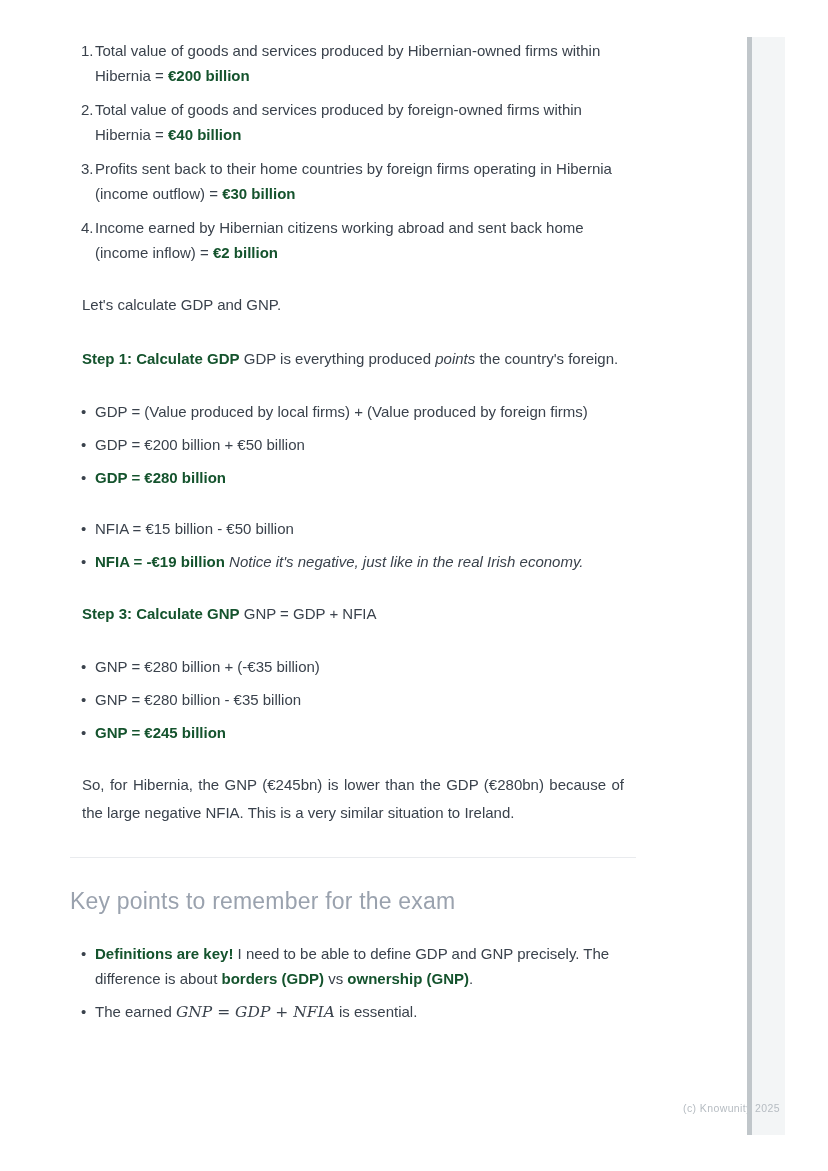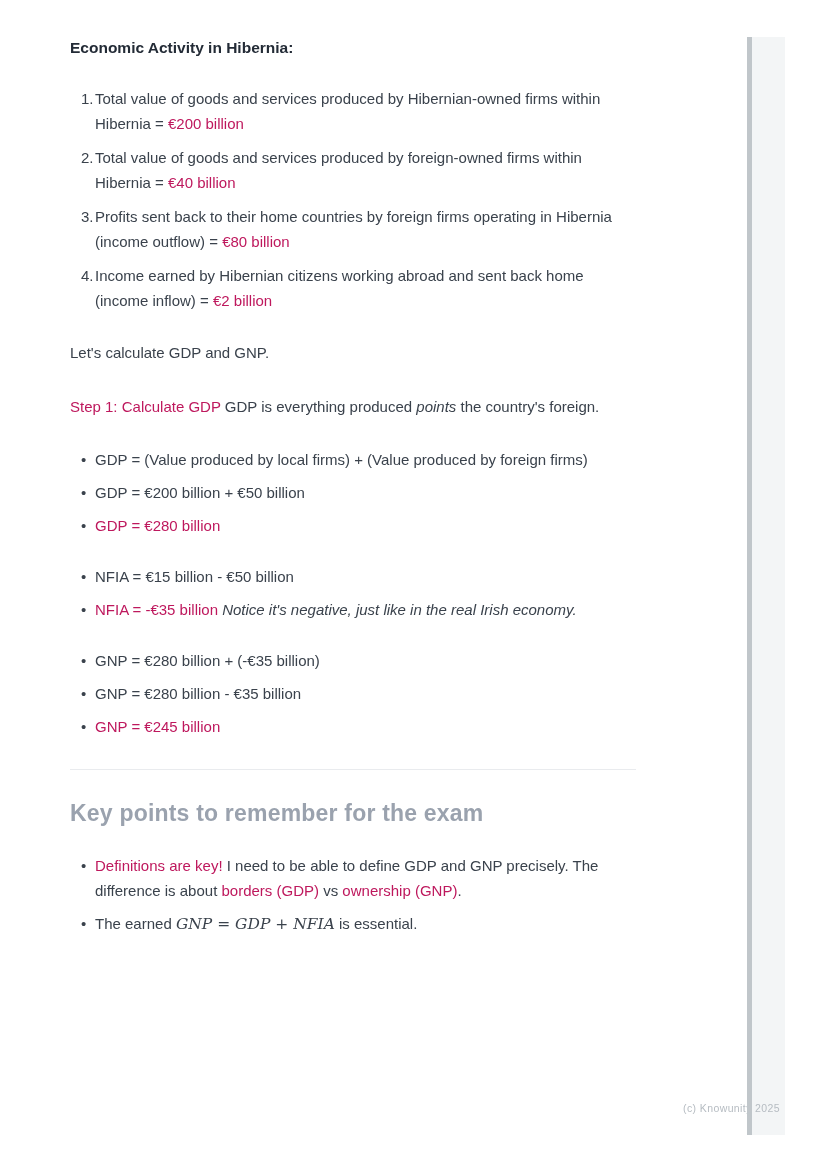--- a/index.html
+++ b/index.html
@@ -18,43 +18,43 @@
   }
 
   .doc-title {
     font-size: 15.5px;
     font-weight: bold;
     color: #232b36;
     line-height: 20px;
     margin-bottom: 28px;
   }
 
-  b, strong { font-weight: normal; color: #be185d; }
+  b, strong { font-weight: bold; color: #14532d; }
 
   ol.num-list { list-style: none; padding-left: 11px; margin: 0 0 26px 0; }
   ol.num-list li { display: flex; line-height: 25px; margin-bottom: 9px; }
   .marker { flex: 0 0 14px; }
   .li-text { flex: 1; }
 
-  p.para { line-height: 28px; margin: 26px 0; }
+  p.para { line-height: 28px; margin: 26px 12px; }
   p.justify { text-align: justify; }
 
   ul.bullets { list-style: none; padding-left: 11px; margin: 26px 0; }
   ul.bullets li { display: flex; line-height: 25px; margin-bottom: 8px; }
   .dot { flex: 0 0 14px; color: #3a424c; }
 
   .divider {
     border: none;
     border-top: 1px solid #e9ebee;
     margin: 30px 0 0 0;
   }
 
   .key-heading {
     font-size: 23px;
-    font-weight: bold;
+    font-weight: normal;
     color: #9aa2ae;
     line-height: 27px;
     margin: 30px 0 21px 0;
     letter-spacing: 0.2px;
   }
 
   .math {
     font-family: "DejaVu Serif", serif;
     font-style: italic;
     font-size: 15.5px;
@@ -83,34 +83,33 @@
     width: 5px; height: 1098px;
     background: #c0c6ca;
     z-index: 3;
   }
 </style>
 </head>
 <body>
 
 <div class="content">
 
-  <div class="doc-title">Economic Activity in Hibernia:</div>
 
   <ol class="num-list">
     <li>
       <span class="marker">1.</span>
       <span class="li-text"><span>Total value of goods and services produced by Hibernian-owned firms within Hibernia = </span><b>€200 billion</b></span>
     </li>
     <li>
       <span class="marker">2.</span>
       <span class="li-text"><span>Total value of goods and services produced by foreign-owned firms within Hibernia = </span><b>€40 billion</b></span>
     </li>
     <li>
       <span class="marker">3.</span>
-      <span class="li-text"><span>Profits sent back to their home countries by foreign firms operating in Hibernia (income outflow) = </span><b>€80 billion</b></span>
+      <span class="li-text"><span>Profits sent back to their home countries by foreign firms operating in Hibernia (income outflow) = </span><b>€30 billion</b></span>
     </li>
     <li>
       <span class="marker">4.</span>
       <span class="li-text"><span>Income earned by Hibernian citizens working abroad and sent back home (income inflow) = </span><b>€2 billion</b></span>
     </li>
   </ol>
 
   <p class="para">Let's calculate GDP and GNP.</p>
 
   <p class="para justify"><b>Step 1: Calculate GDP</b><span> GDP is everything produced </span><i>points</i><span> the country's foreign.</span></p>
@@ -131,40 +130,42 @@
   </ul>
 
 
   <ul class="bullets">
     <li>
       <span class="dot">•</span>
       <span class="li-text">NFIA = €15 billion - €50 billion</span>
     </li>
     <li>
       <span class="dot">•</span>
-      <span class="li-text"><b>NFIA = -€35 billion</b><i> Notice it's negative, just like in the real Irish economy.</i></span>
+      <span class="li-text"><b>NFIA = -€19 billion</b><i> Notice it's negative, just like in the real Irish economy.</i></span>
     </li>
   </ul>
 
+  <p class="para"><b>Step 3: Calculate GNP</b><span> GNP = GDP + NFIA</span></p>
 
   <ul class="bullets">
     <li>
       <span class="dot">•</span>
       <span class="li-text">GNP = €280 billion + (-€35 billion)</span>
     </li>
     <li>
       <span class="dot">•</span>
       <span class="li-text">GNP = €280 billion - €35 billion</span>
     </li>
     <li>
       <span class="dot">•</span>
       <span class="li-text"><b>GNP = €245 billion</b></span>
     </li>
   </ul>
 
+  <p class="para justify">So, for Hibernia, the GNP (€245bn) is lower than the GDP (€280bn) because of the large negative NFIA. This is a very similar situation to Ireland.</p>
 
   <hr class="divider">
 
   <h2 class="key-heading">Key points to remember for the exam</h2>
 
   <ul class="bullets">
     <li>
       <span class="dot">•</span>
       <span class="li-text"><b>Definitions are key!</b><span> I need to be able to define GDP and GNP precisely. The difference is about </span><b>borders (GDP)</b><span> vs </span><b>ownership (GNP)</b><span>.</span></span>
     </li>

